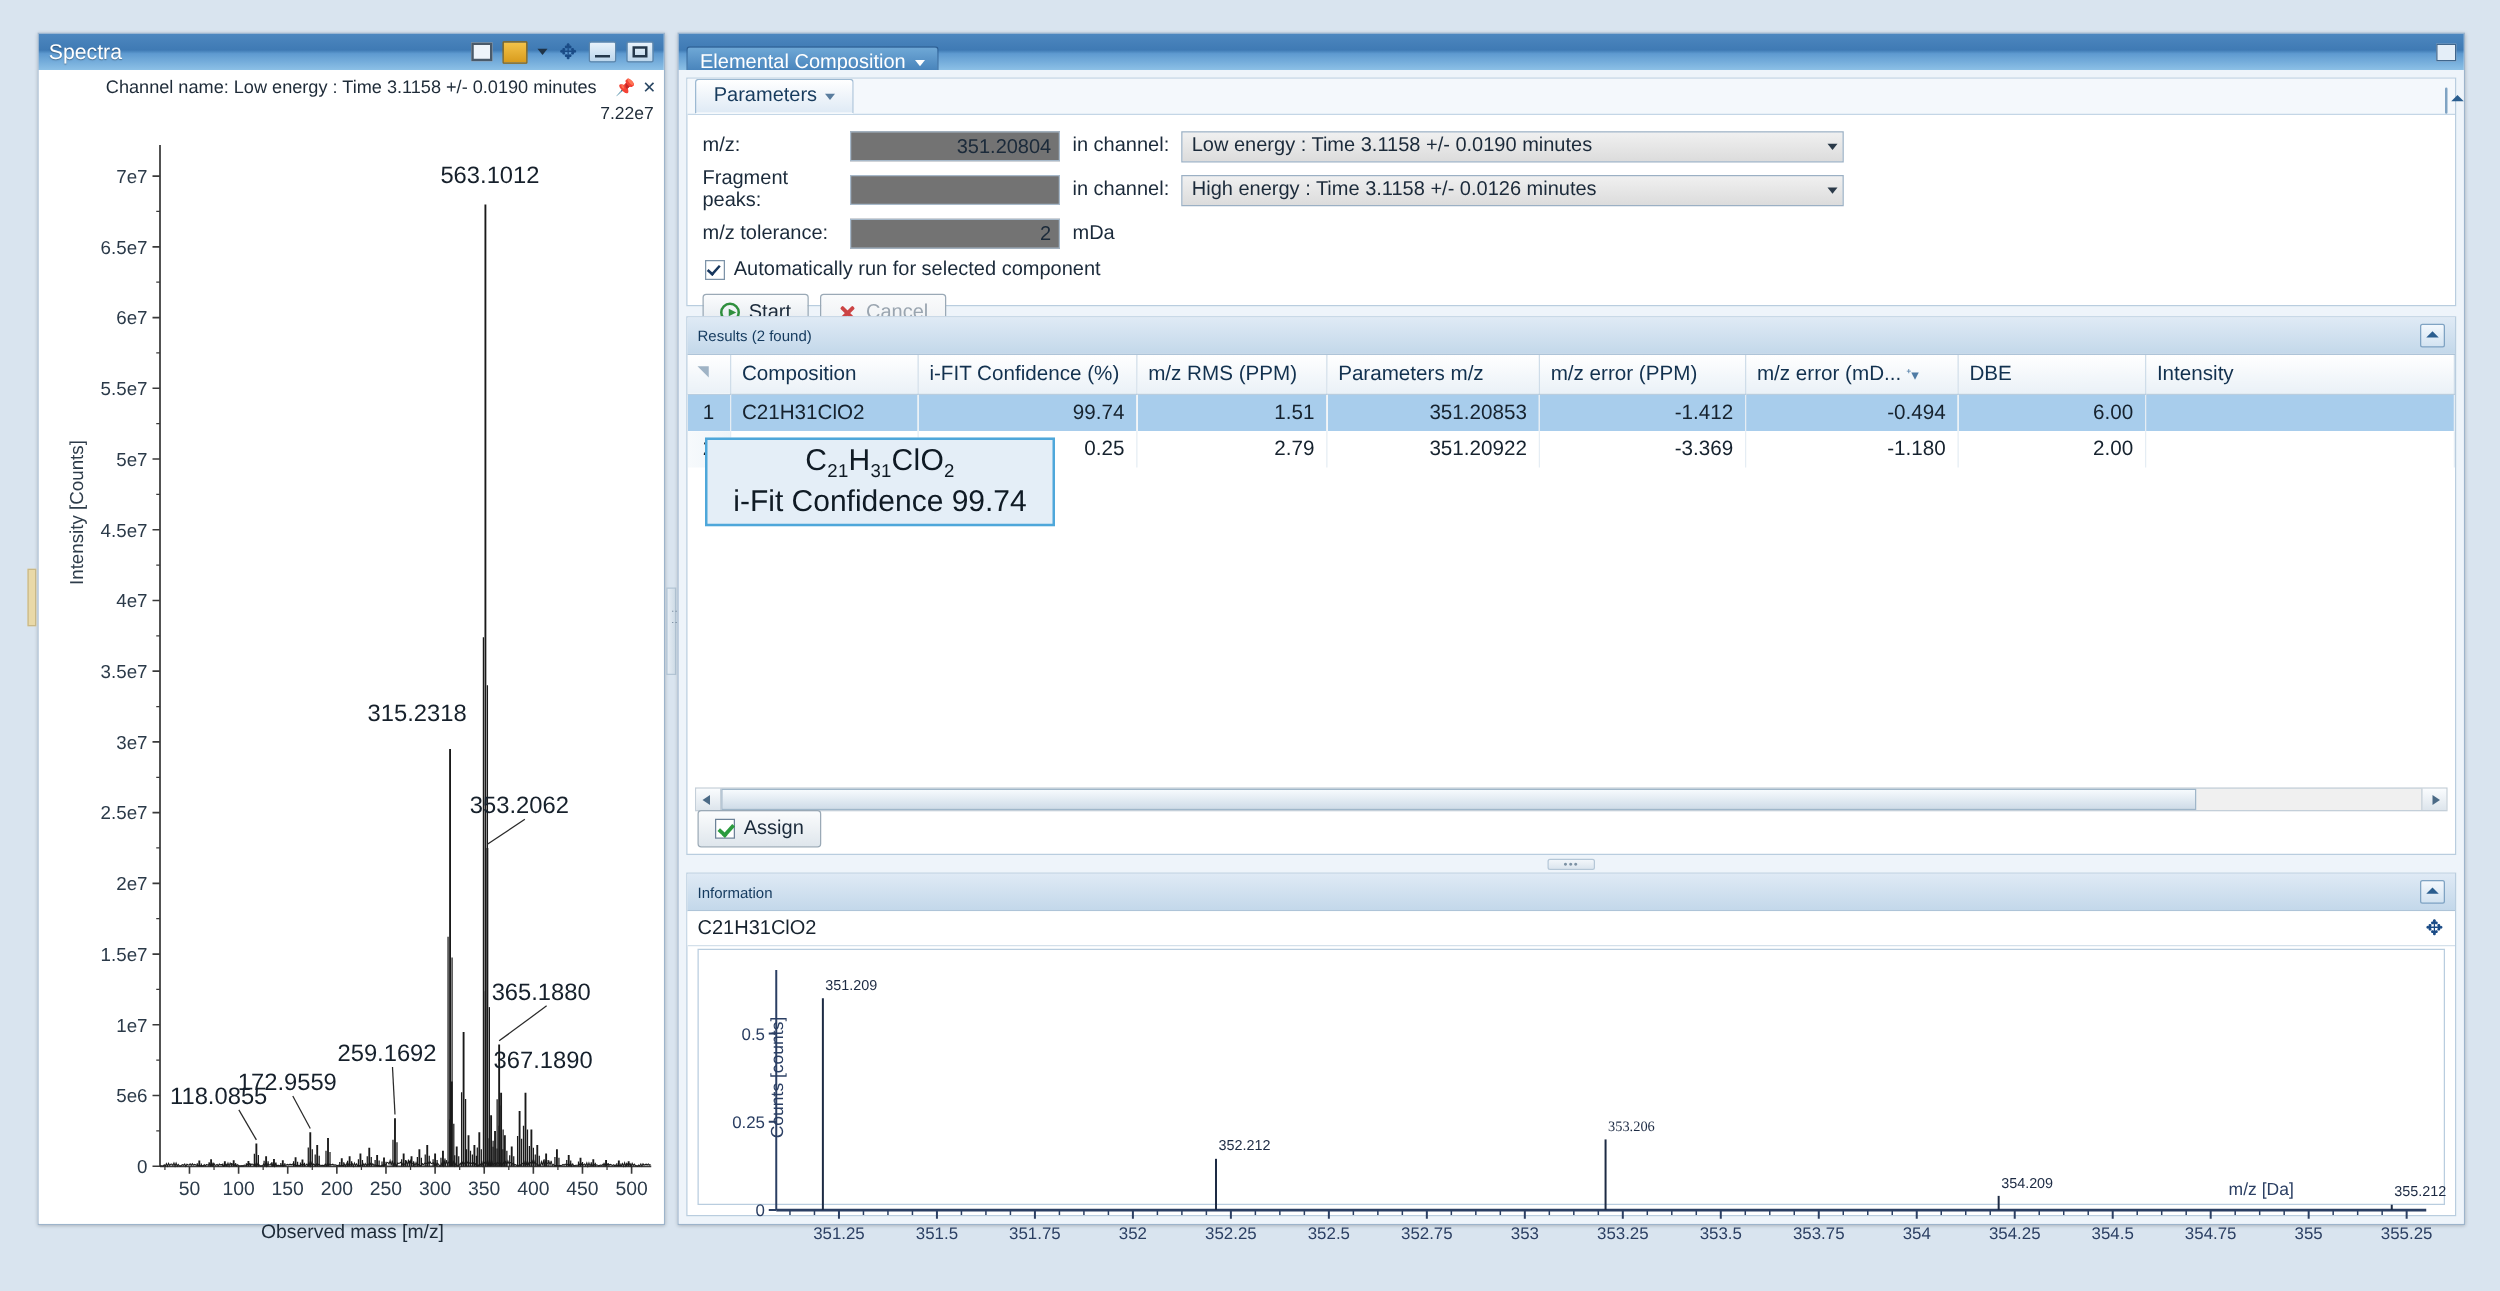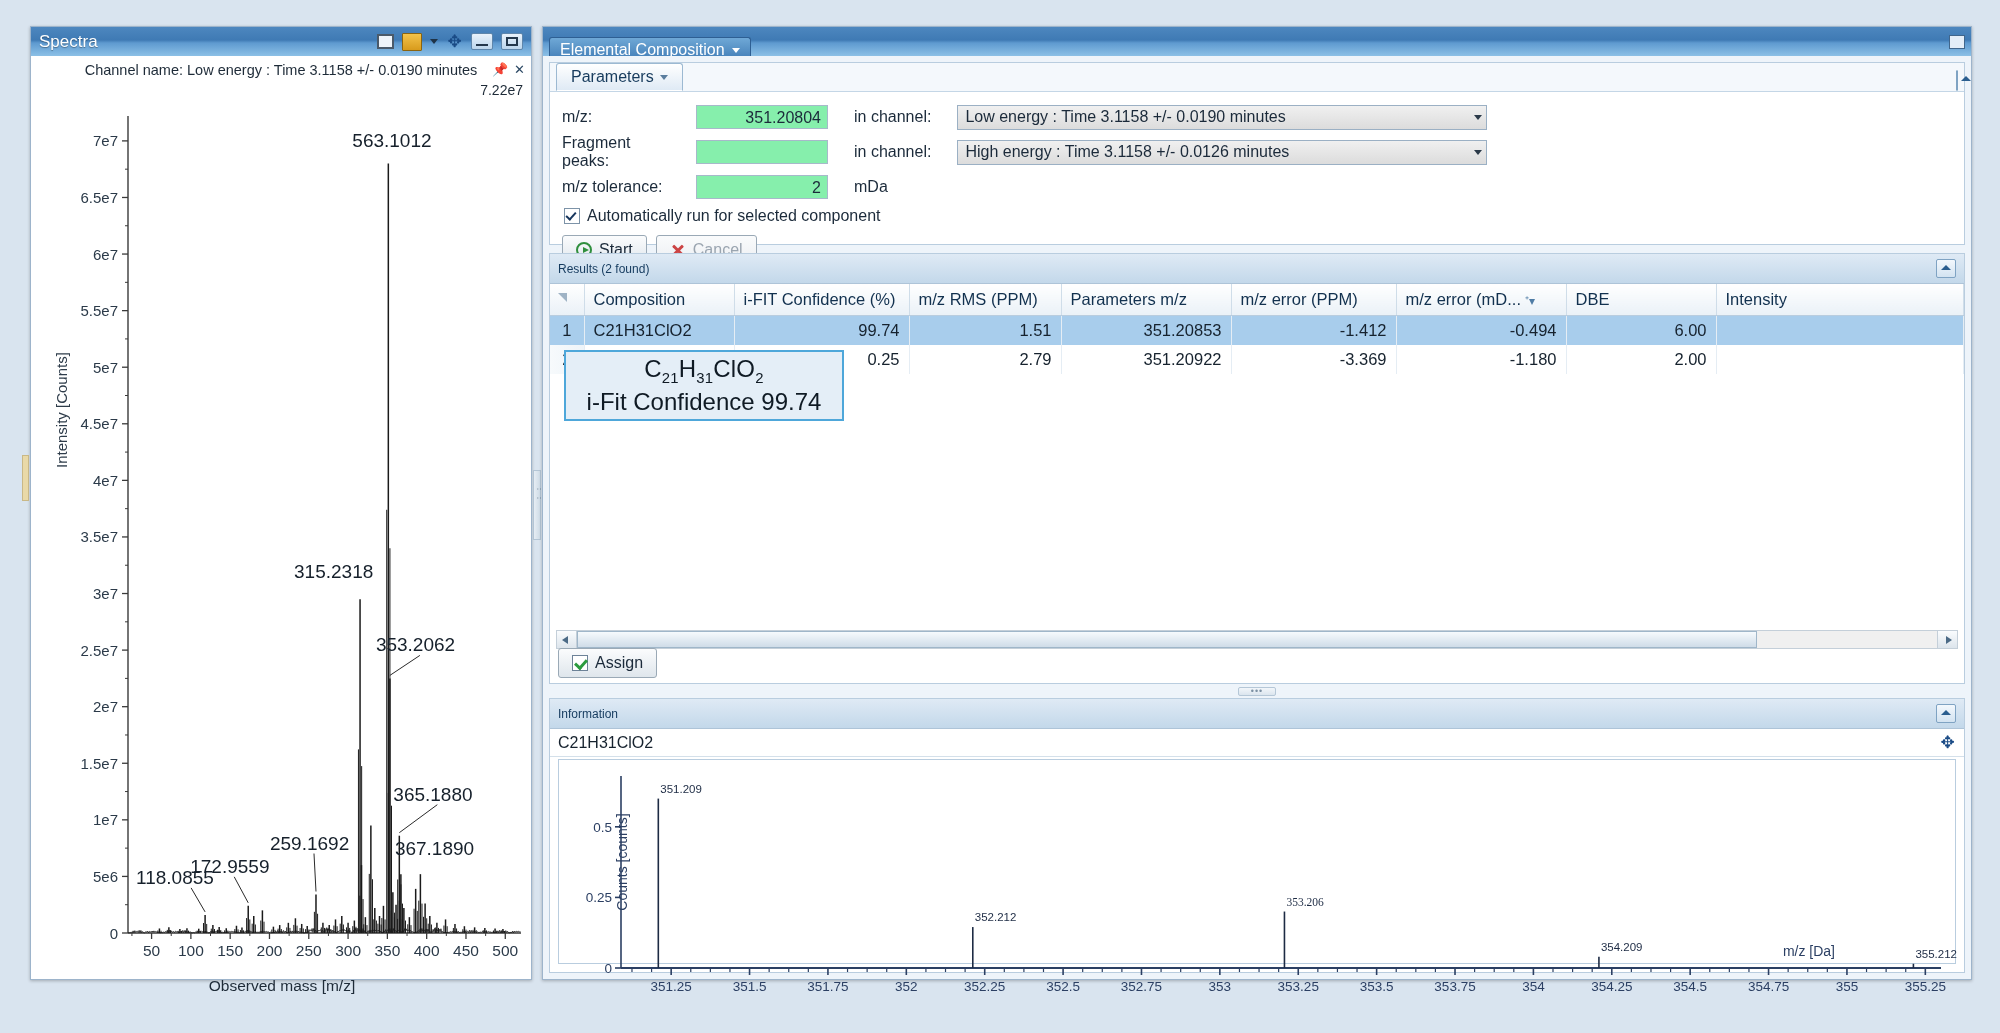--- a/index.html
+++ b/index.html
@@ -78,25 +78,25 @@
     border-left:5px solid transparent;border-right:5px solid transparent;border-bottom:5px solid #2b5e8f;}
 
   
   .param-tabrow{height:28px;padding-left:6px;background:#f4f8fc;border-bottom:1px solid #c4d6e6;display:flex;align-items:flex-end;}
   .ptab{height:26px;padding:0 14px;display:flex;align-items:center;gap:6px;
     background:linear-gradient(to bottom,#ffffff,#dfeaf5);
     border:1px solid #9cb9d2;border-bottom:1px solid #fff;border-radius:3px 3px 0 0;font-size:16px;color:#173b5d;}
   .ptab .caret{border-top-color:#5a7d9e;}
 
   .pform{padding:10px 12px 8px 12px;font-size:16px;color:#1b2a3a;}
-  .prow{display:flex;align-items:center;height:30px;margin-bottom:5px;gap:16px;}
+  .prow{display:flex;align-items:center;height:30px;margin-bottom:5px;}
   .plabel{width:118px;flex:none;}
   .ptext{
-    width:132px;height:24px;line-height:24px;box-sizing:border-box;
-    border:1px solid #a7b9ca;background:#86efac;text-align:right;padding:0 6px;font-size:16px;
+    width:168px;height:24px;line-height:24px;box-sizing:border-box;
+    border:1px solid #a7b9ca;background:#737373;text-align:right;padding:0 6px;font-size:16px;
   }
   .pinch{margin:0 10px;}
   .pselect{
     width:530px;height:25px;box-sizing:border-box;border:1px solid #9bb0c4;
     background:linear-gradient(to bottom,#f0f0f0,#dcdcdc);
     display:flex;align-items:center;padding:0 4px 0 7px;font-size:16px;color:#1b2a3a;
   }
   .pselect .sv{flex:1;}
   .pselect .caret{border-top-color:#2b3a49;}
   .punit{margin-left:10px;}

